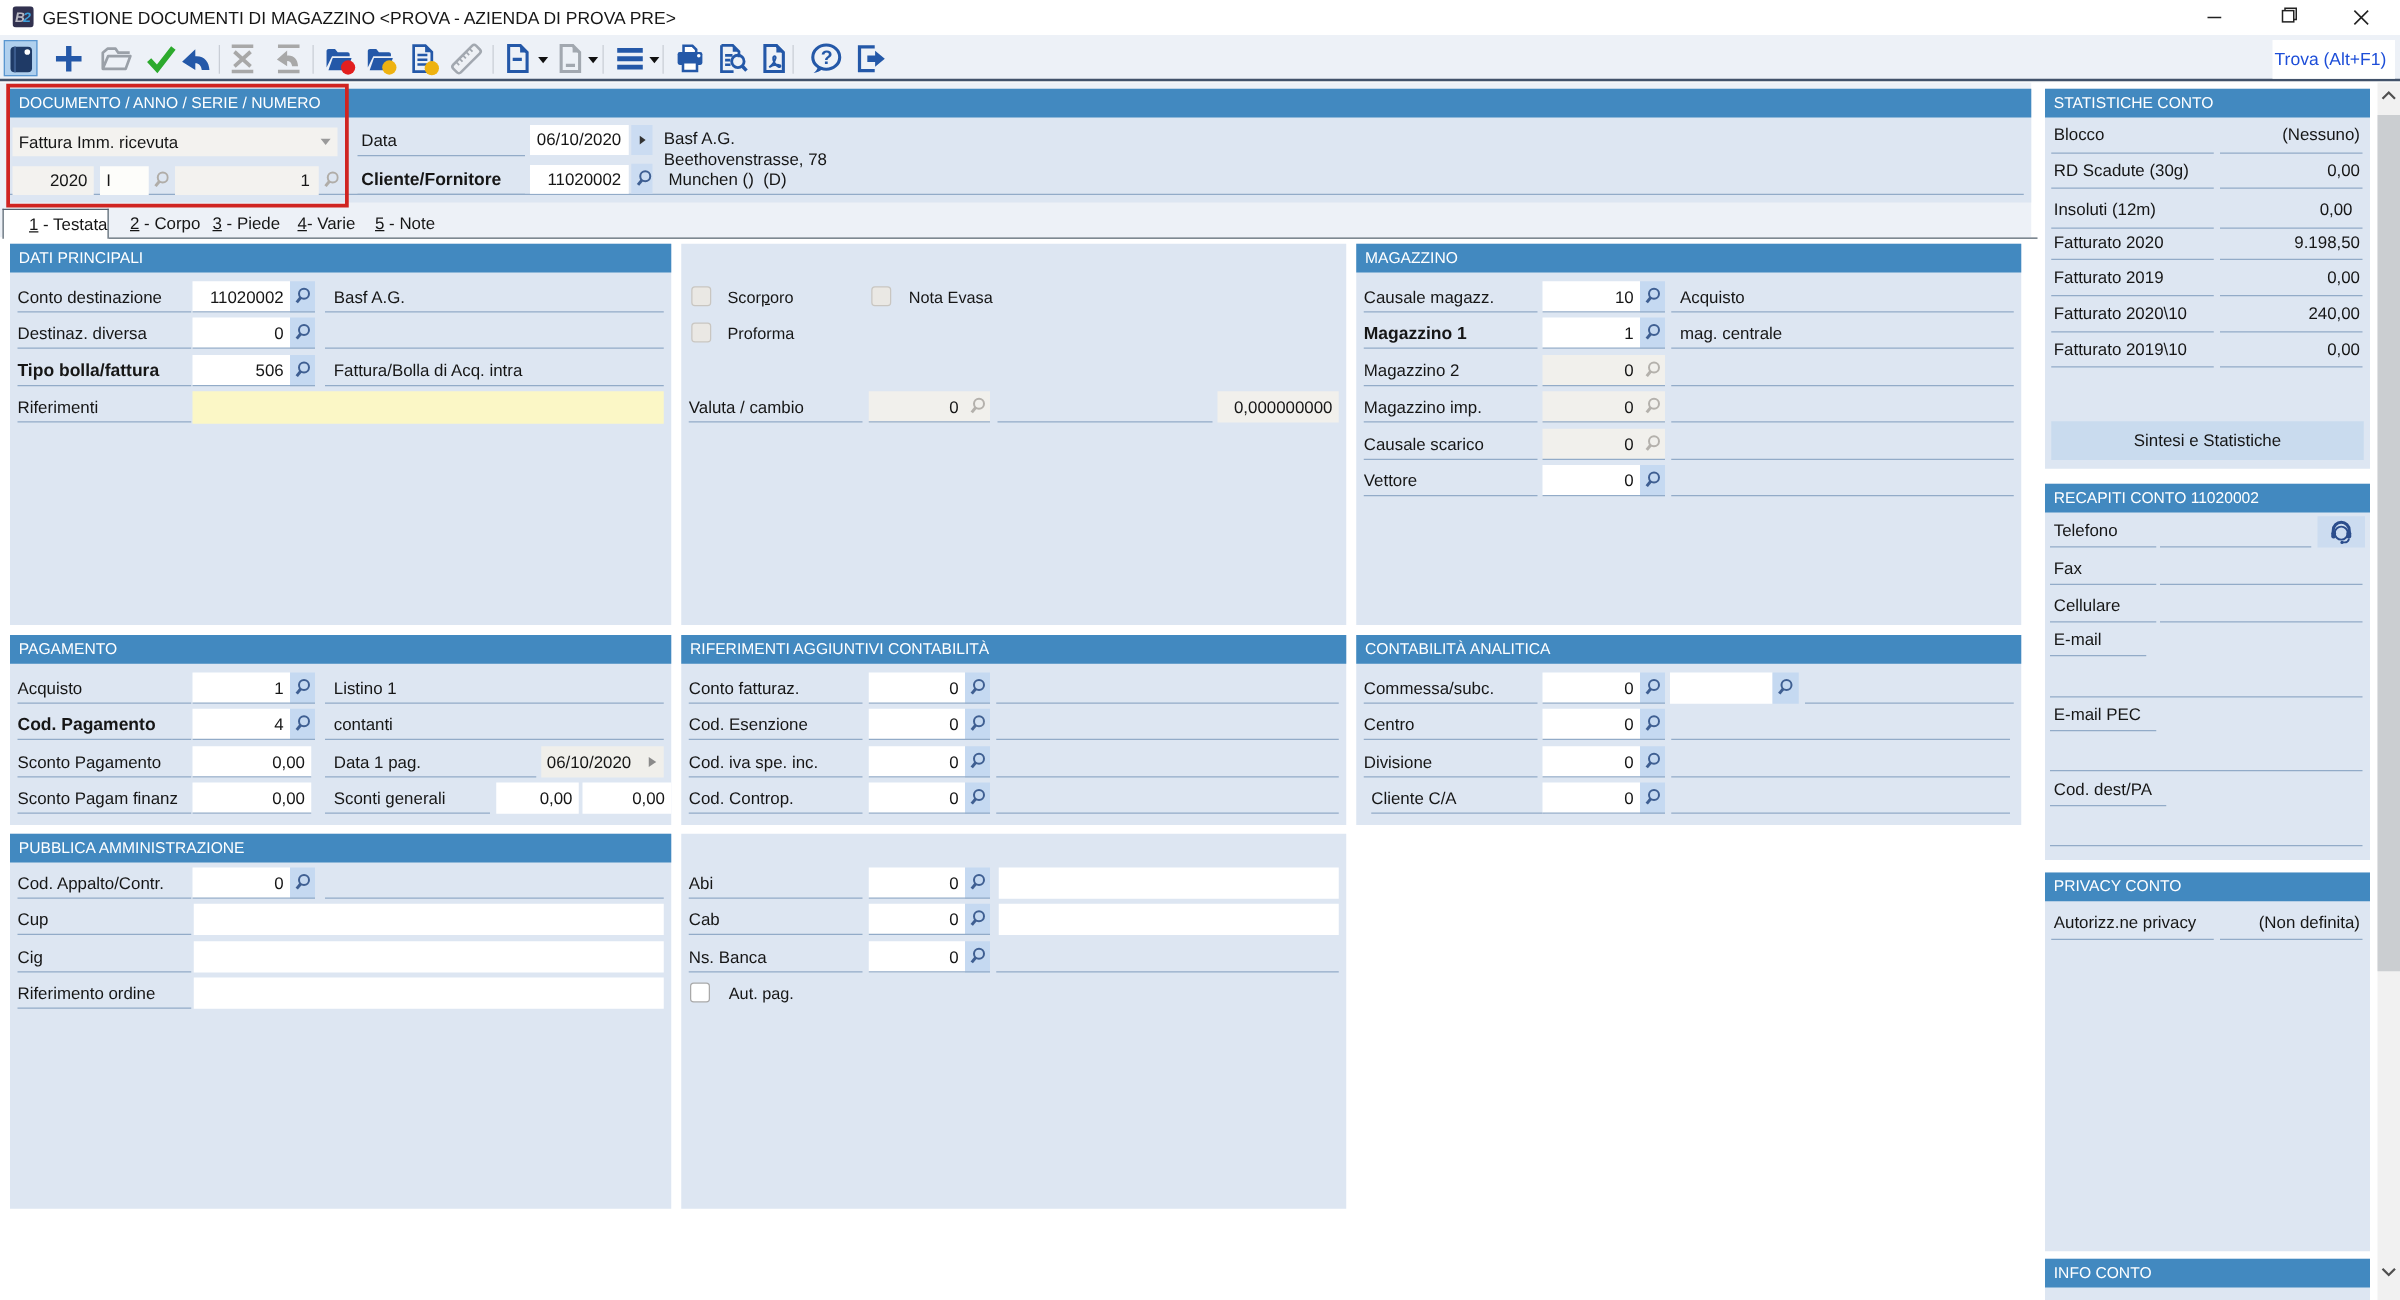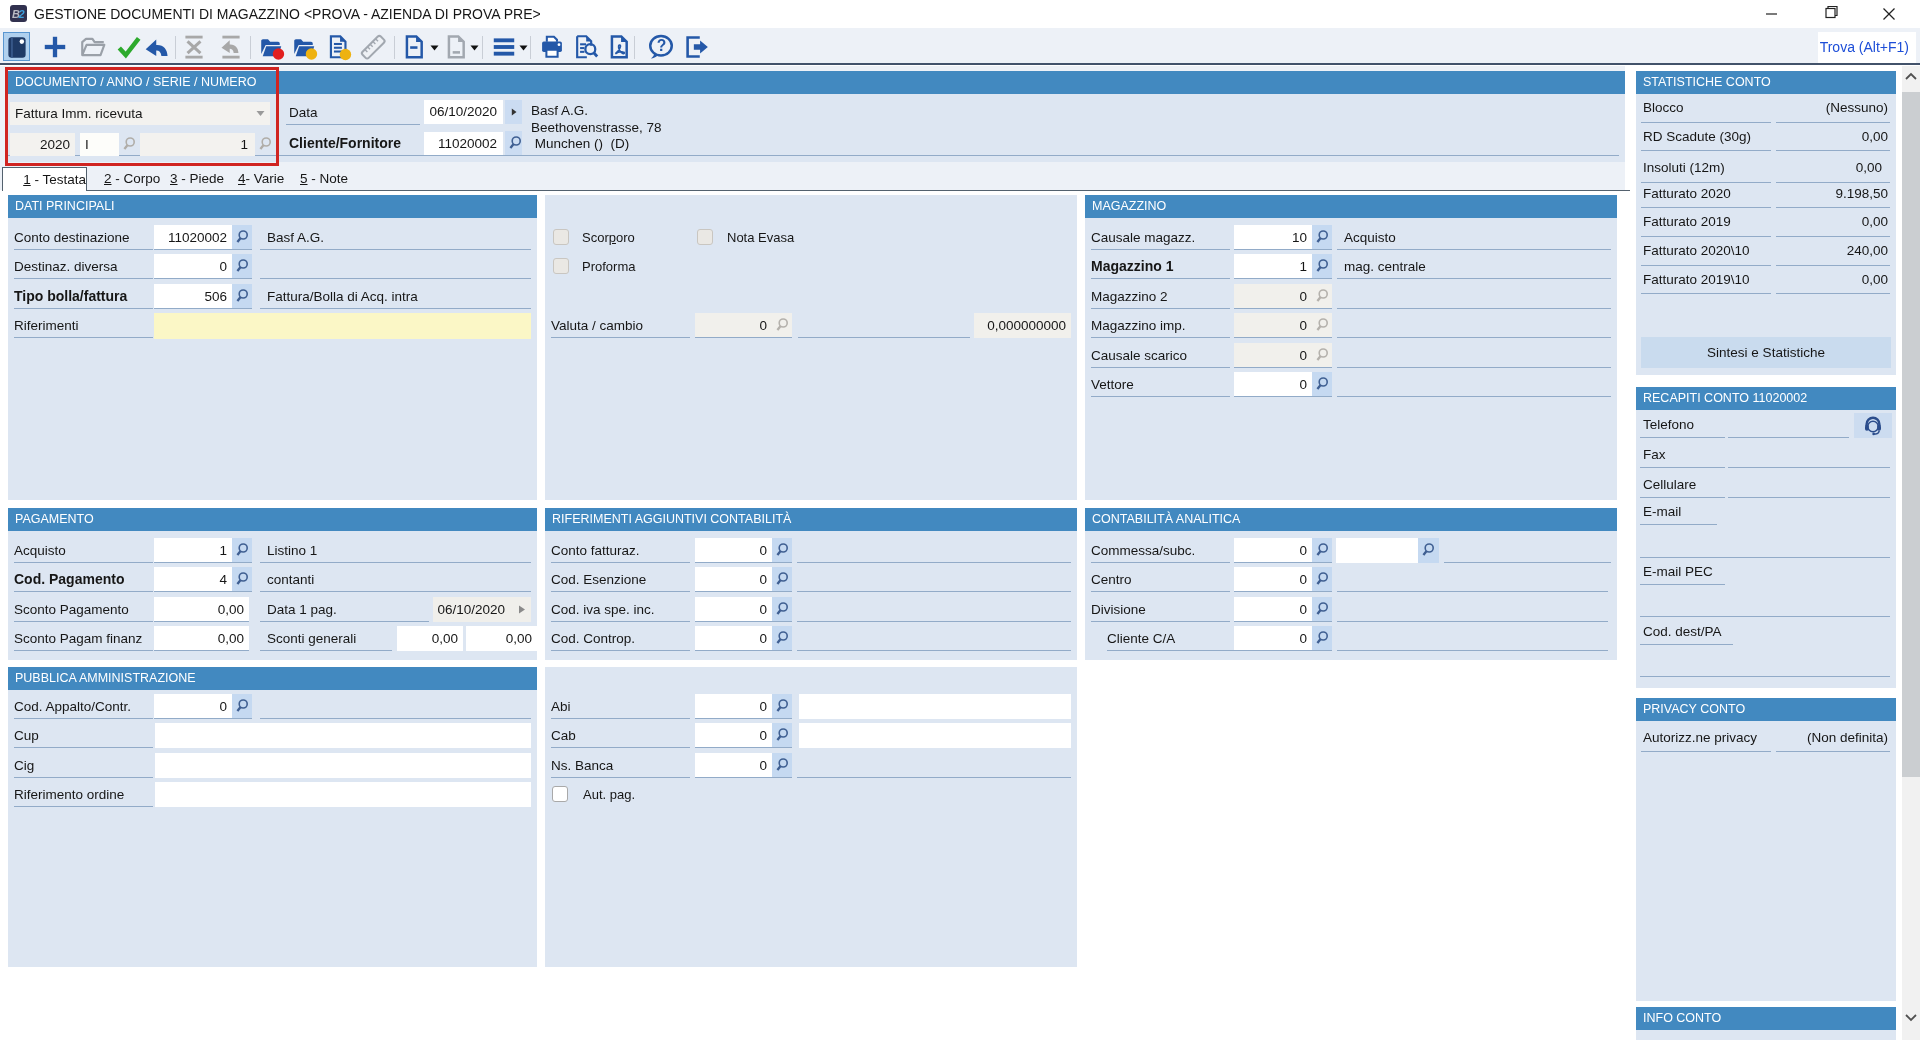--- a/index.html
+++ b/index.html
@@ -416,21 +416,21 @@
 <div class="row" style="left:0;top:88.8px;width:532px">
 <div class="lbl " style="left:6px;width:139px">Divisione</div>
 <div class="fld" style="left:149px;width:78px;background:#fff;">0</div>
 <div class="mag" style="left:227px"><svg width="20" height="25" viewBox="0 0 20 25">
           <circle cx="11.2" cy="10" r="4" fill="none" stroke="#3f5f92" stroke-width="1.6"></circle>
           <line x1="8.6" y1="13" x2="5.4" y2="16.9" stroke="#3f5f92" stroke-width="2.4"></line>
         </svg></div>
 <div class="val" style="left:252px;width:271px"></div>
 </div>
 <div class="row" style="left:0;top:118.2px;width:532px">
-<div class="lbl " style="left:22px;width:139px">Cliente C/A</div>
+<div class="lbl " style="left:12px;width:139px">Cliente C/A</div>
 <div class="fld" style="left:149px;width:78px;background:#fff;">0</div>
 <div class="mag" style="left:227px"><svg width="20" height="25" viewBox="0 0 20 25">
           <circle cx="11.2" cy="10" r="4" fill="none" stroke="#3f5f92" stroke-width="1.6"></circle>
           <line x1="8.6" y1="13" x2="5.4" y2="16.9" stroke="#3f5f92" stroke-width="2.4"></line>
         </svg></div>
 <div class="val" style="left:252px;width:271px"></div>
 </div>
 </div>
 <div class="panel" style="left:8px;top:667px;width:529px;height:300px">
 <div class="hdr">PUBBLICA AMMINISTRAZIONE</div>

